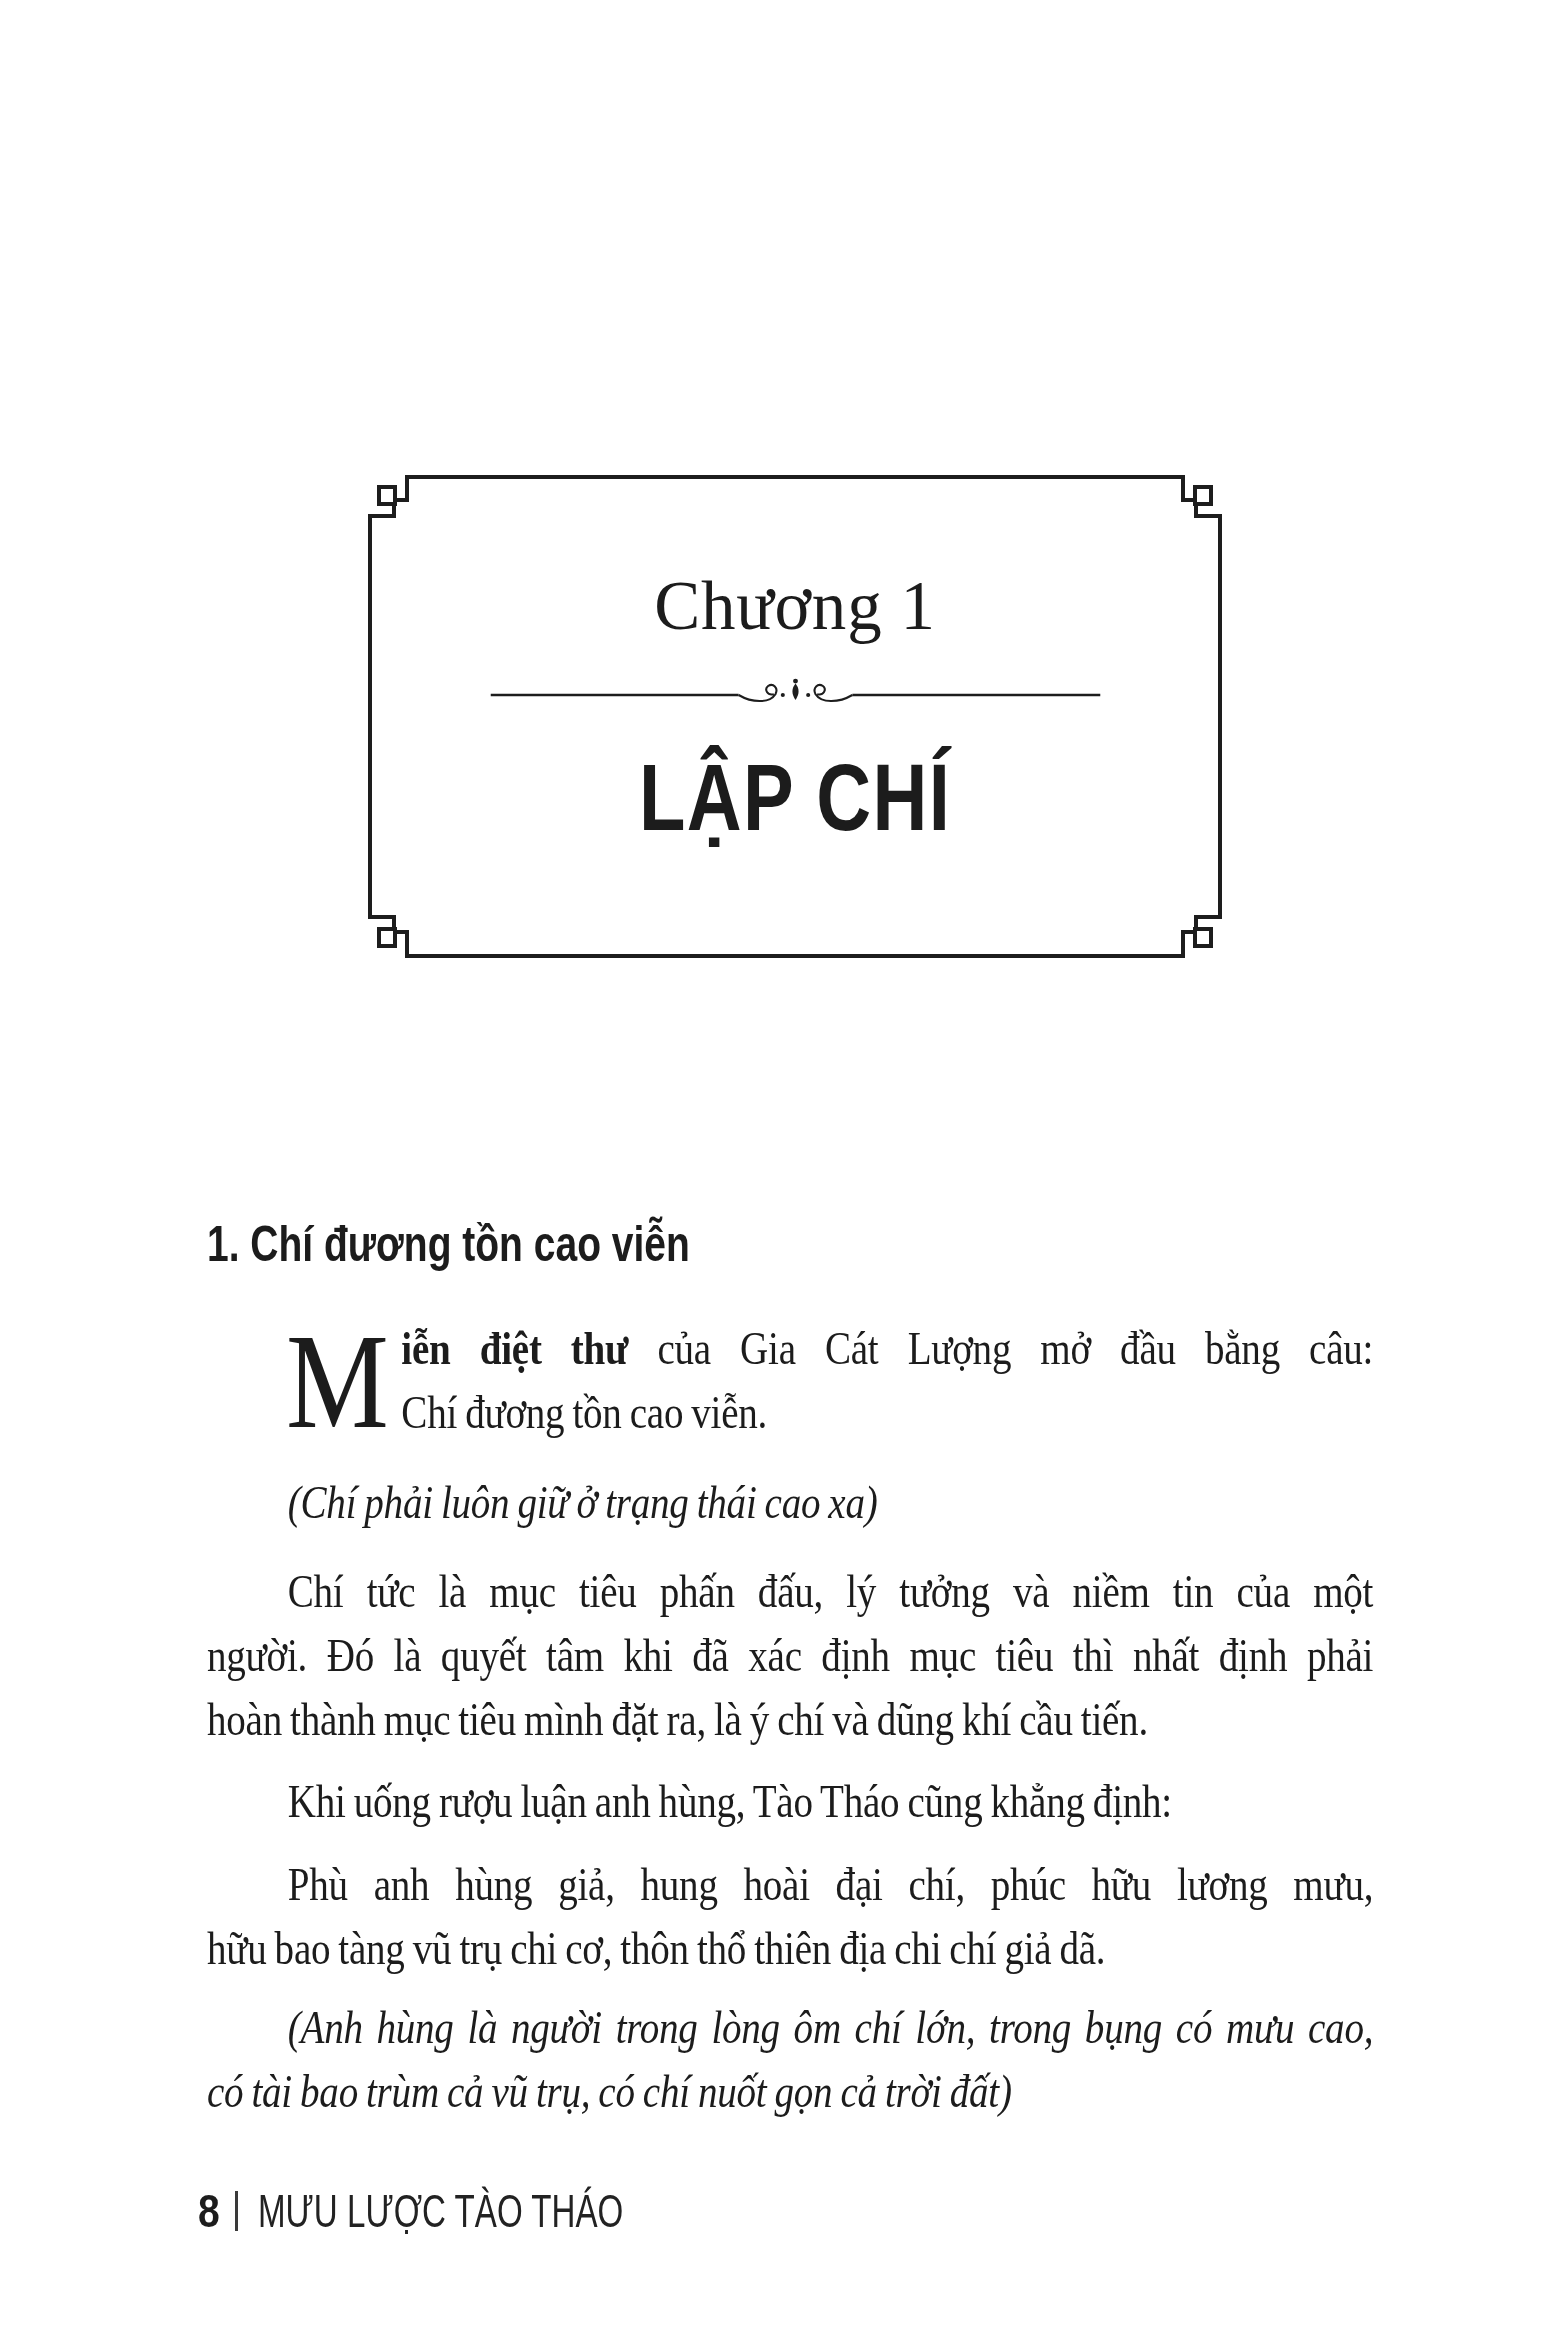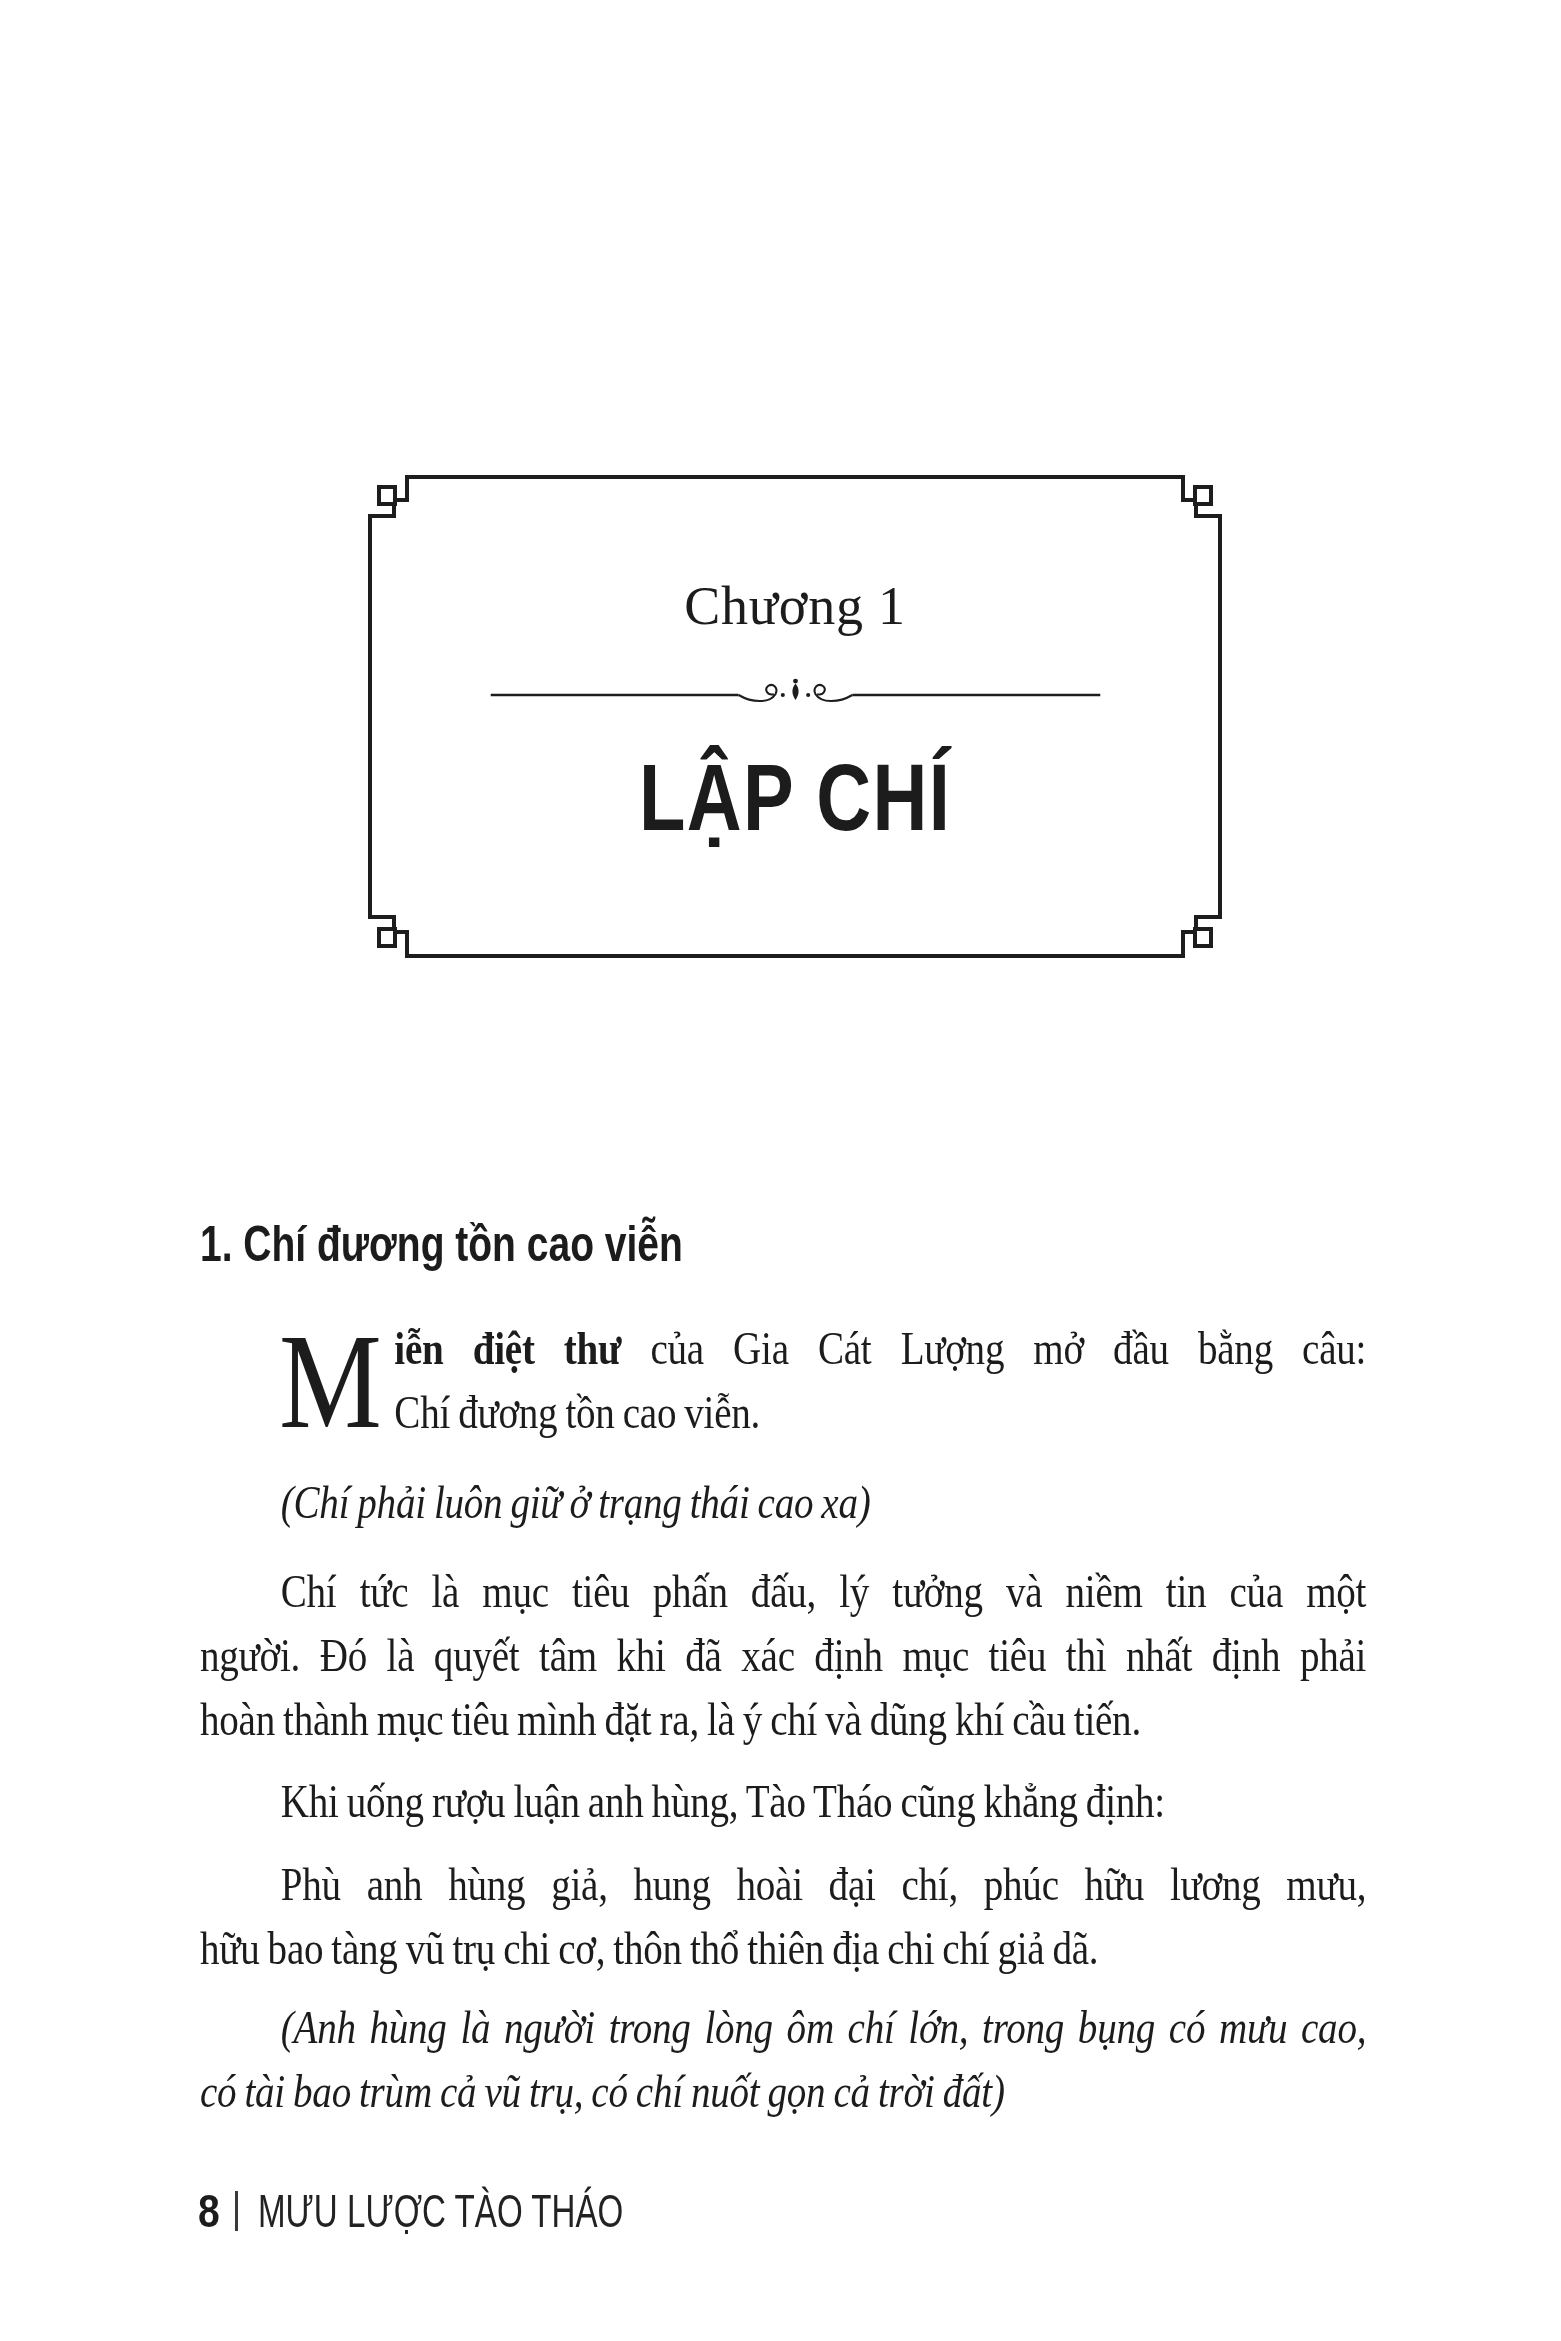--- a/index.html
+++ b/index.html
@@ -18,35 +18,35 @@
     position:absolute;left:368px;top:475px;width:854px;height:483px;
   }
   .chapter-frame svg.frame-lines{position:absolute;inset:0;}
   .frame-inner{
     position:absolute;inset:0;
     display:flex;flex-direction:column;align-items:center;
     padding-top:97px;box-sizing:border-box;
   }
   .chapter-kicker{
     font-family:"Liberation Serif", serif;
-    font-size:54px;line-height:69px;font-weight:400;
+    font-size:69px;line-height:69px;font-weight:400;
     letter-spacing:0.8px;white-space:nowrap;
   }
   .chapter-divider{margin-top:36px;}
   .chapter-title{
     margin-top:37px;
     font-family:"Liberation Sans", sans-serif;
     font-weight:700;font-size:95px;line-height:95px;
     letter-spacing:1.7px;white-space:nowrap;
     transform:scaleX(0.80);transform-origin:center top;
   }
 
   
   .content{
-    position:absolute;left:200px;top:1218px;width:1166px;
+    position:absolute;left:207px;top:1218px;width:1166px;
   }
   .section-heading{
     font-family:"Liberation Sans", sans-serif;
     font-weight:700;font-size:50px;line-height:53px;
     white-space:nowrap;
     transform:scaleX(0.78);transform-origin:left top;
   }
   
   .bodytext{
     width:1372px;

